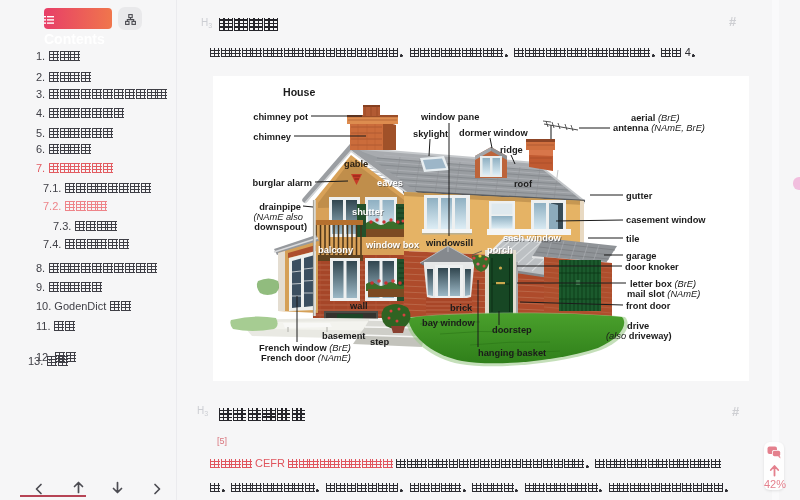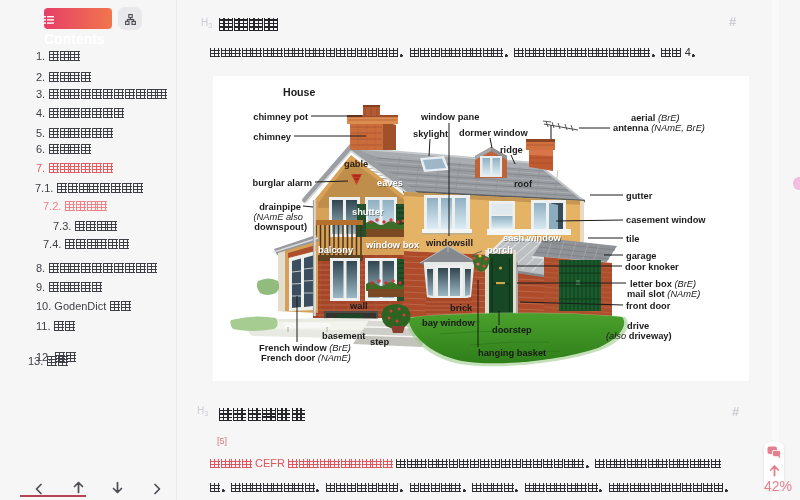--- a/index.html
+++ b/index.html
@@ -57,21 +57,21 @@
 <div class="ti" style="left:36px;top:88px;color:#3f3f46">3. <i class="c"></i><i class="c"></i><i class="c"></i><i class="c"></i><i class="c"></i><i class="c"></i><i class="c"></i><i class="c"></i><i class="c"></i><i class="c"></i><i class="c"></i></div>
 
 <div class="ti" style="left:36px;top:107px;color:#3f3f46">4. <i class="c"></i><i class="c"></i><i class="c"></i><i class="c"></i><i class="c"></i><i class="c"></i><i class="c"></i></div>
 
 <div class="ti" style="left:36px;top:127px;color:#3f3f46">5. <i class="c"></i><i class="c"></i><i class="c"></i><i class="c"></i><i class="c"></i><i class="c"></i></div>
 
 <div class="ti" style="left:36px;top:143px;color:#3f3f46">6. <i class="c"></i><i class="c"></i><i class="c"></i><i class="c"></i></div>
 
 <div class="ti" style="left:36px;top:162px;color:#e25c62">7. <i class="c"></i><i class="c"></i><i class="c"></i><i class="c"></i><i class="c"></i><i class="c"></i></div>
 
-<div class="ti" style="left:35px;top:182px;color:#3f3f46">7.1. <i class="c"></i><i class="c"></i><i class="c"></i><i class="c"></i><i class="c"></i><i class="c"></i><i class="c"></i><i class="c"></i></div>
+<div class="ti" style="left:43px;top:182px;color:#3f3f46">7.1. <i class="c"></i><i class="c"></i><i class="c"></i><i class="c"></i><i class="c"></i><i class="c"></i><i class="c"></i><i class="c"></i></div>
 
 <div class="ti" style="left:43px;top:200px;color:#ee8489">7.2. <i class="c"></i><i class="c"></i><i class="c"></i><i class="c"></i></div>
 
 <div class="ti" style="left:53px;top:220px;color:#3f3f46">7.3. <i class="c"></i><i class="c"></i><i class="c"></i><i class="c"></i></div>
 
 <div class="ti" style="left:43px;top:238px;color:#3f3f46">7.4. <i class="c"></i><i class="c"></i><i class="c"></i><i class="c"></i><i class="c"></i><i class="c"></i></div>
 
 <div class="ti" style="left:36px;top:262px;color:#3f3f46">8. <i class="c"></i><i class="c"></i><i class="c"></i><i class="c"></i><i class="c"></i><i class="c"></i><i class="c"></i><i class="c"></i><i class="c"></i><i class="c"></i></div>
 
 <div class="ti" style="left:36px;top:281px;color:#3f3f46">9. <i class="c"></i><i class="c"></i><i class="c"></i><i class="c"></i><i class="c"></i></div>
@@ -489,15 +489,15 @@
       <rect x="0.5" y="0.5" width="9.5" height="7.5" rx="2" fill="#e4808d"></rect>
       <rect x="5" y="4" width="9" height="7" rx="2" fill="#ffffff"></rect>
       <rect x="5.8" y="4.8" width="7.4" height="5.4" rx="1.6" fill="#e4808d"></rect>
       <path d="M11 10.5 l2.5 2 l-0.5 -2.6Z" fill="#e4808d"></path>
     </svg></div>
 
 <div class="abs" style="left:768px;top:463px"><svg width="13" height="13" viewBox="0 0 13 13">
       <path d="M6.5 11.5 V2.5 M2.8 6 L6.5 2 L10.2 6" fill="none" stroke="#e4808d" stroke-width="1.8" stroke-linecap="round" stroke-linejoin="round"></path>
     </svg></div>
 
-<div class="abs" style="left:764px;top:478px;width:21px;text-align:left;color:#e4808d;font-size:14px">42%</div>
+<div class="abs" style="left:764px;top:478px;width:21px;text-align:left;color:#e4808d;font-size:11px">42%</div>
 
 <div class="abs" style="left:793px;top:177px;width:10px;height:13px;border-radius:6px 0 0 6px;background:#f2bede"></div>
 
 </body></html>

